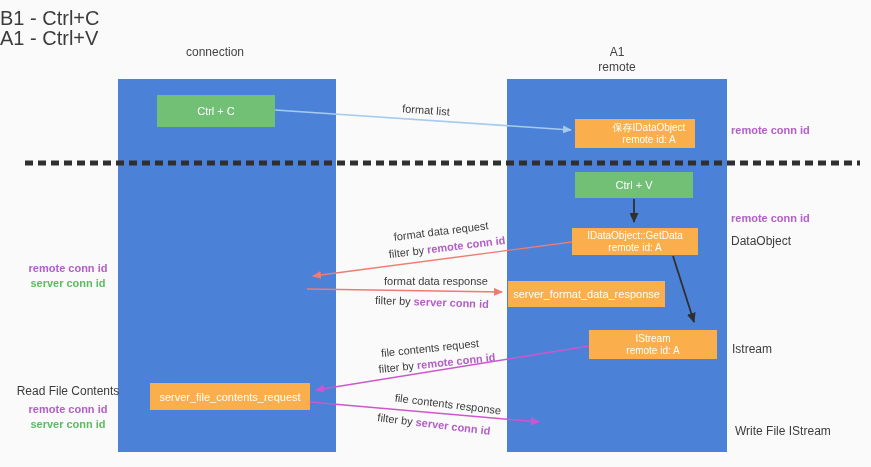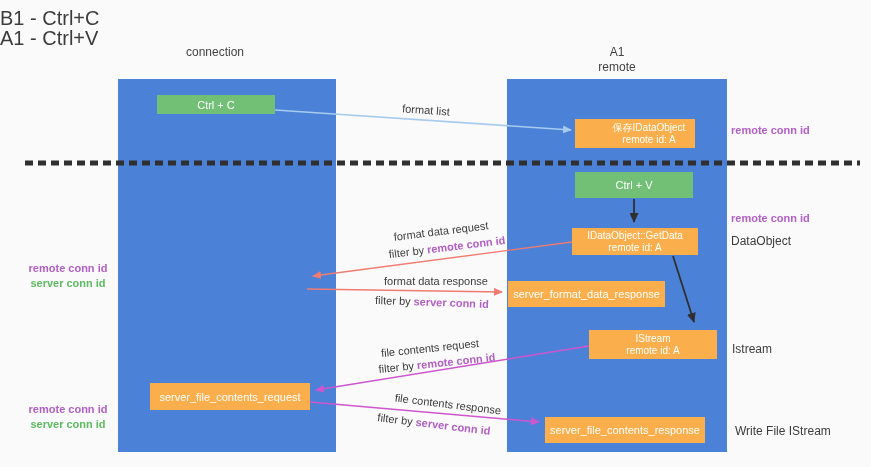--- a/index.html
+++ b/index.html
@@ -92,21 +92,21 @@
 
     <line x1="572" y1="242" x2="313" y2="276" stroke="#F07B70" stroke-width="1.4" marker-end="url(#m-salmon)"></line>
 
     <line x1="307" y1="289" x2="502" y2="292" stroke="#F07B70" stroke-width="1.4" marker-end="url(#m-salmon)"></line>
 
     <line x1="589" y1="346" x2="316" y2="390" stroke="#CE56CE" stroke-width="1.4" marker-end="url(#m-magenta)"></line>
 
     <line x1="310" y1="402" x2="539" y2="422" stroke="#CE56CE" stroke-width="1.4" marker-end="url(#m-magenta)"></line>
   </svg>
 
-  <div class="node green single" style="left:157px;top:95px;width:118px;height:19px;">
+  <div class="node green single" style="left:157px;top:95px;width:118px;height:32px;">
     <span>Ctrl + C</span>
   </div>
 
   <div class="node orange" style="left:575px;top:119px;width:120px;height:29px;padding-left:28px;">
     <div class="l2">保存IDataObject</div>
     <div class="l2">remote id: A</div>
   </div>
 
   <div class="node green single" style="left:575px;top:172px;width:118px;height:26px;justify-content:center;">
     <span>Ctrl + V</span>
@@ -124,23 +124,20 @@
 
   <div class="node orange" style="left:589px;top:330px;width:128px;height:29px;">
     <div class="l2">IStream</div>
     <div class="l2">remote id: A</div>
   </div>
 
   <div class="node orange single" style="left:150px;top:383px;width:160px;height:27px;">
     <span>server_file_contents_request</span>
   </div>
 
-  <div class="node orange single" style="left:545px;top:417px;width:160px;height:26px;">
-    <span>server_file_contents_response</span>
-  </div>
 
   <div class="flow-label" style="left:426px;top:110px;transform:translate(-50%,-50%) rotate(4deg);">format list</div>
 
   <div class="flow-label" style="left:441px;top:231px;transform:translate(-50%,-50%) rotate(-7deg);">format data request</div>
 
   <div class="flow-label" style="left:447px;top:247px;transform:translate(-50%,-50%) rotate(-7deg);">
     <span>filter by</span><span class="hl-purple">remote conn id</span>
   </div>
 
   <div class="flow-label" style="left:436px;top:281px;">format data response</div>
@@ -165,19 +162,20 @@
   <div class="side-label conn-id purple" style="left:731px;top:211px;">remote conn id</div>
   <div class="side-label" style="left:731px;top:234px;">DataObject</div>
   <div class="side-label" style="left:732px;top:342px;">Istream</div>
   <div class="side-label" style="left:735px;top:424px;">Write File IStream</div>
 
   <div class="left-block" style="top:261px;">
     <div class="conn-id purple">remote conn id</div>
     <div class="conn-id green">server conn id</div>
   </div>
 
+  <div class="left-block side-label" style="top:384px;left:8px;width:120px;">Read File Contents</div>
 
   <div class="left-block" style="top:402px;">
     <div class="conn-id purple">remote conn id</div>
     <div class="conn-id green">server conn id</div>
   </div>
 
 </div>
 
 </body></html>

